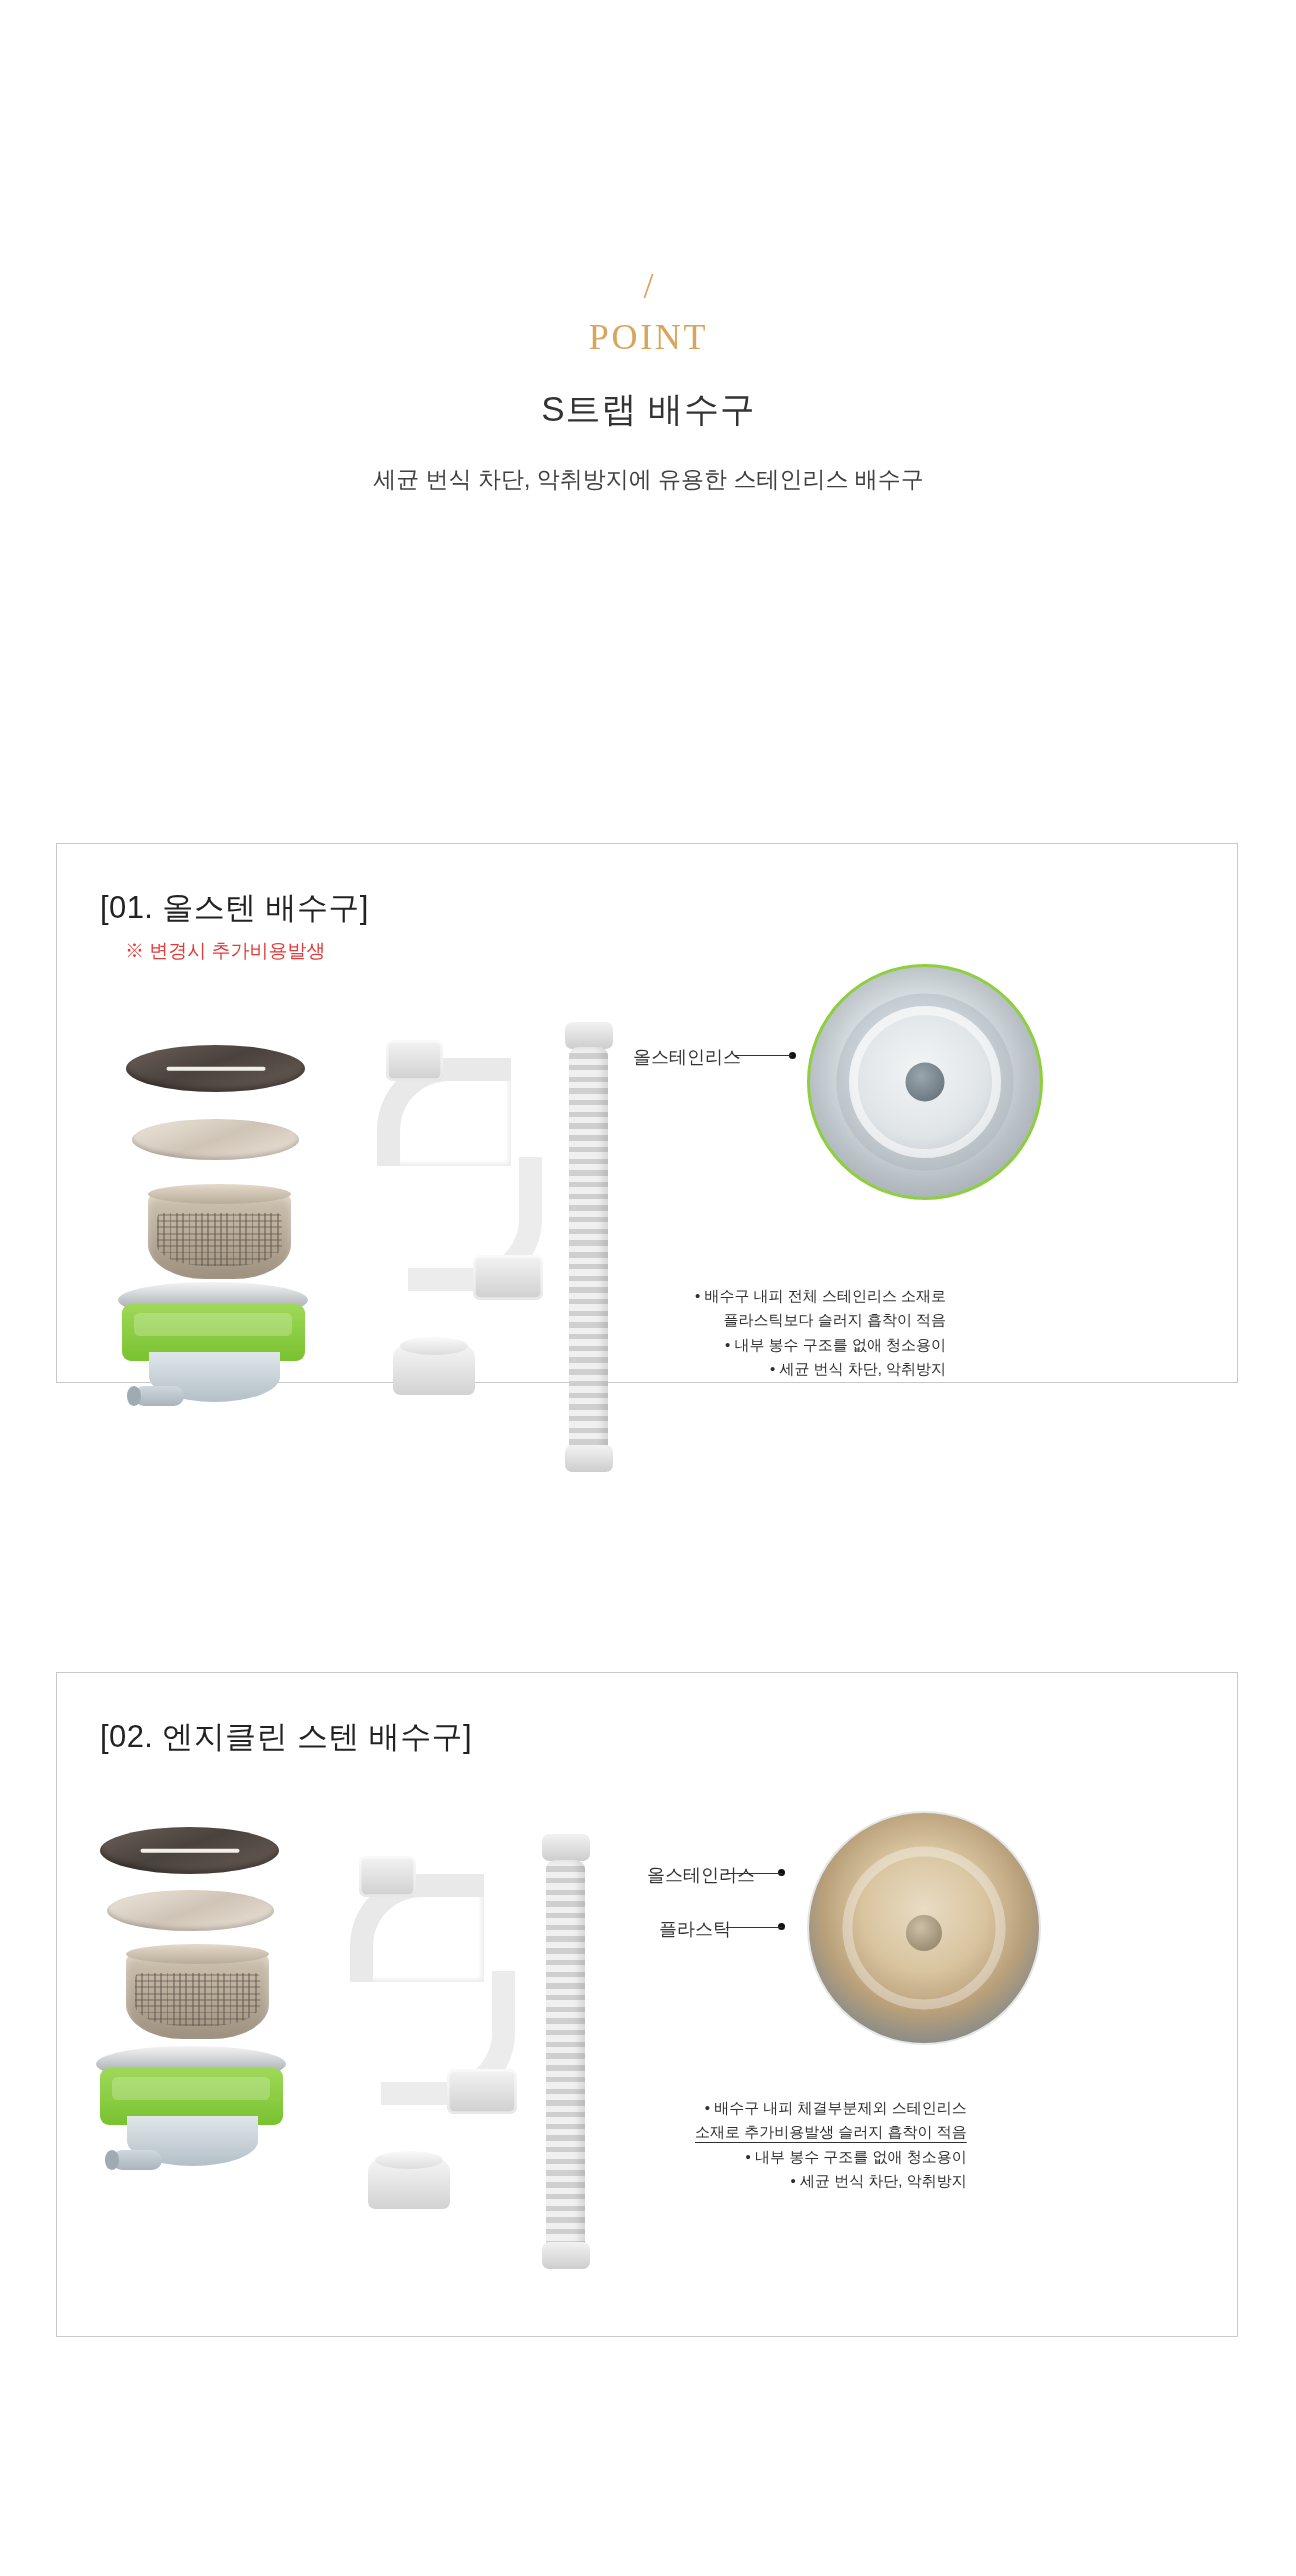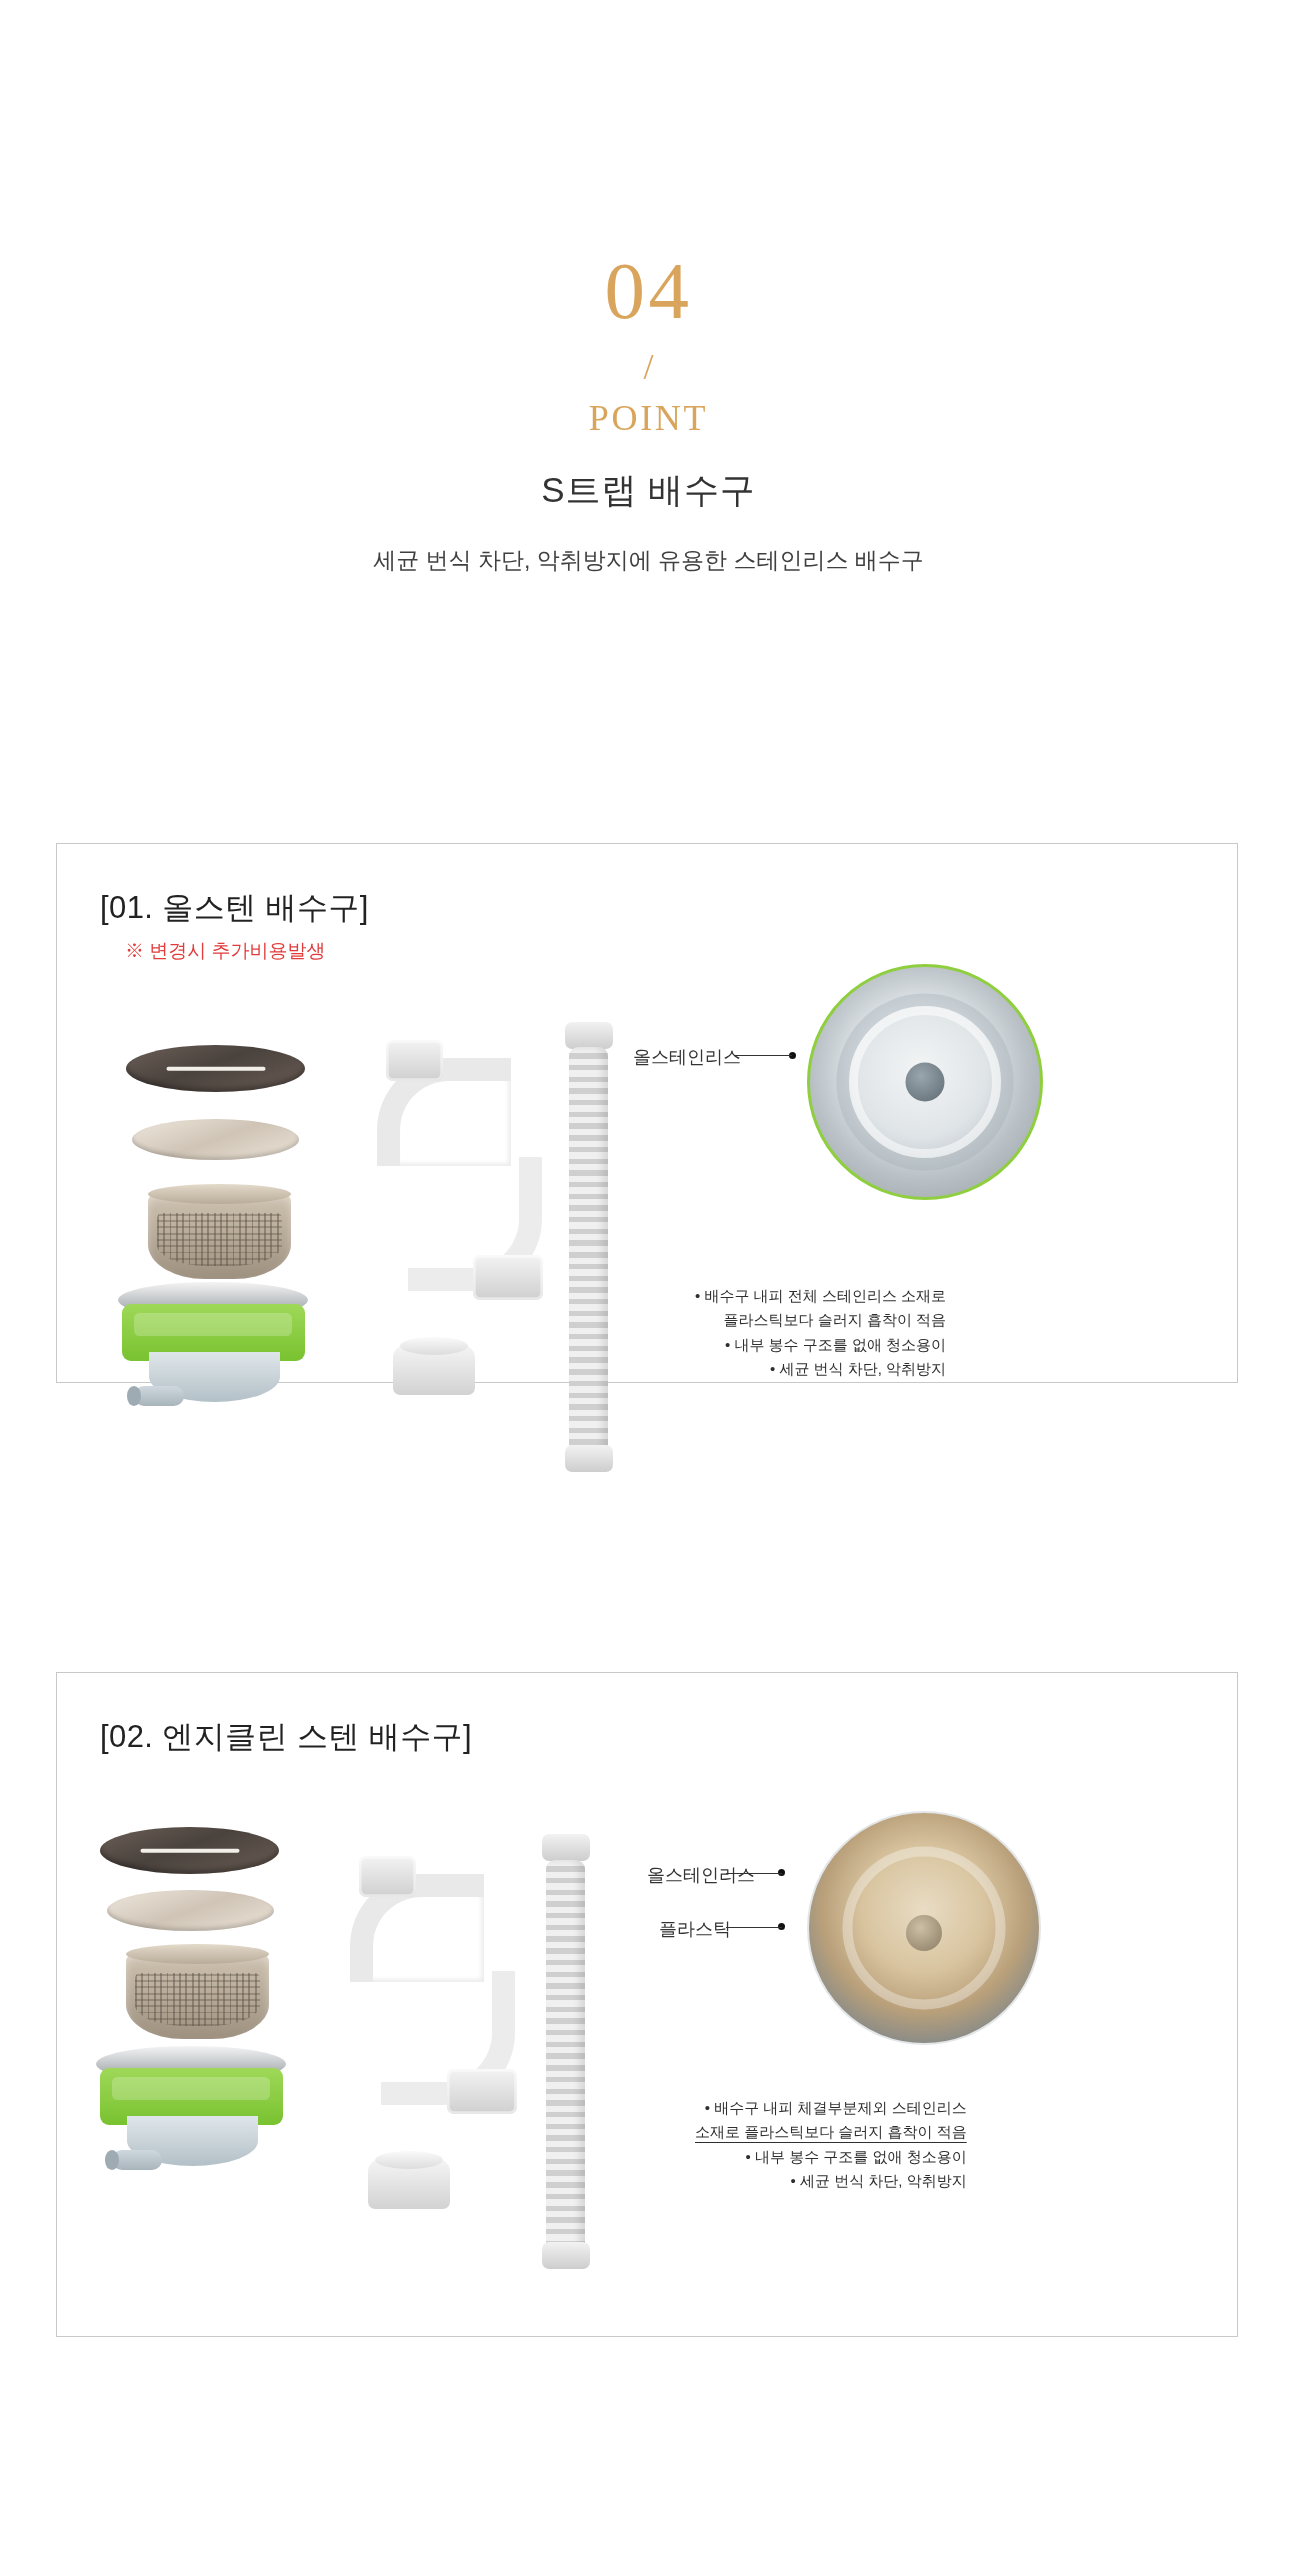--- a/index.html
+++ b/index.html
@@ -267,21 +267,20 @@
     text-align: right;
   }
   .bullets .li { white-space: nowrap; }
   .bullets .li.indent { padding-left: 20px; }
   .bullets .li.under { text-decoration: underline; text-underline-offset: 5.4px; }
 </style>
 </head>
 <body>
 
 <div class="header">
-  <div class="point-num">04</div>
   <div class="point-slash">/</div>
   <div class="point-word">POINT</div>
   <div class="main-title">S트랩 배수구</div>
   <div class="sub-title">세균 번식 차단, 악취방지에  유용한 스테인리스 배수구</div>
 </div>
 
 <div class="panel" id="panel-1">
   <div class="panel-title">[01. 올스텐 배수구]</div>
   <div class="panel-note">※ 변경시 추가비용발생</div>
 </div>
@@ -358,17 +357,17 @@
 <div class="callout-dot" style="left:778px; top:1869px;"></div>
 <div class="callout-line" style="left:726px; top:1873px; width:56px;"></div>
 <div class="callout-label" style="left:647px; top:1863px;">올스테인리스</div>
 
 <div class="callout-dot" style="left:778px; top:1923px;"></div>
 <div class="callout-line" style="left:726px; top:1927px; width:56px;"></div>
 <div class="callout-label" style="left:659px; top:1917px;">플라스틱</div>
 
 <div class="bullets" style="left:695px; top:2096px;">
   <div class="li">• 배수구 내피 체결부분제외 스테인리스</div>
-  <div class="li under">소재로 플라스틱보다 슬러지 흡착이 적음</div>
+  <div class="li under">소재로 추가비용발생 슬러지 흡착이 적음</div>
   <div class="li">• 내부 봉수 구조를 없애 청소용이</div>
   <div class="li">• 세균 번식 차단, 악취방지</div>
 </div>
 
 
 </body></html>

